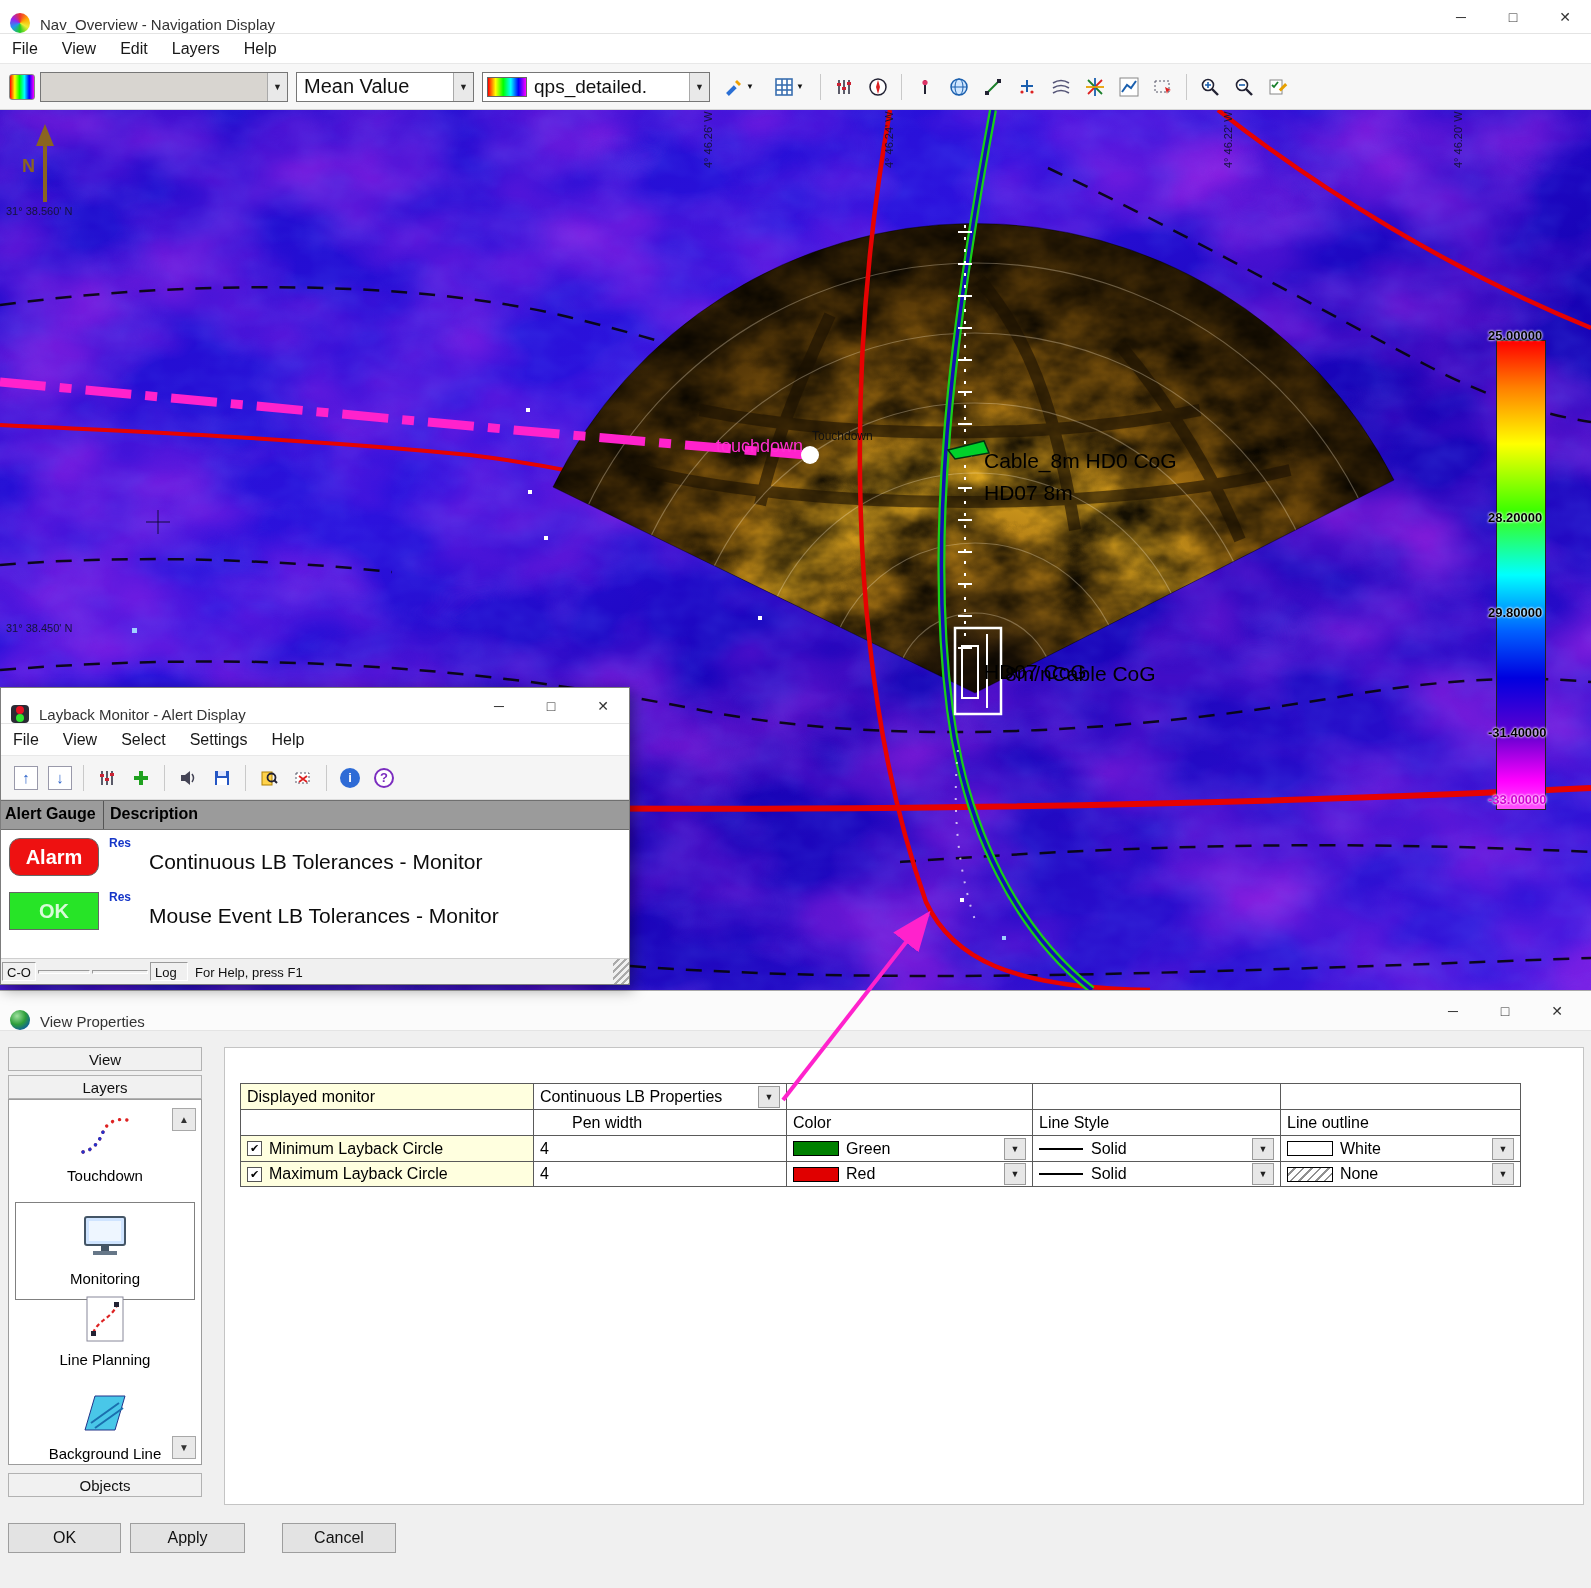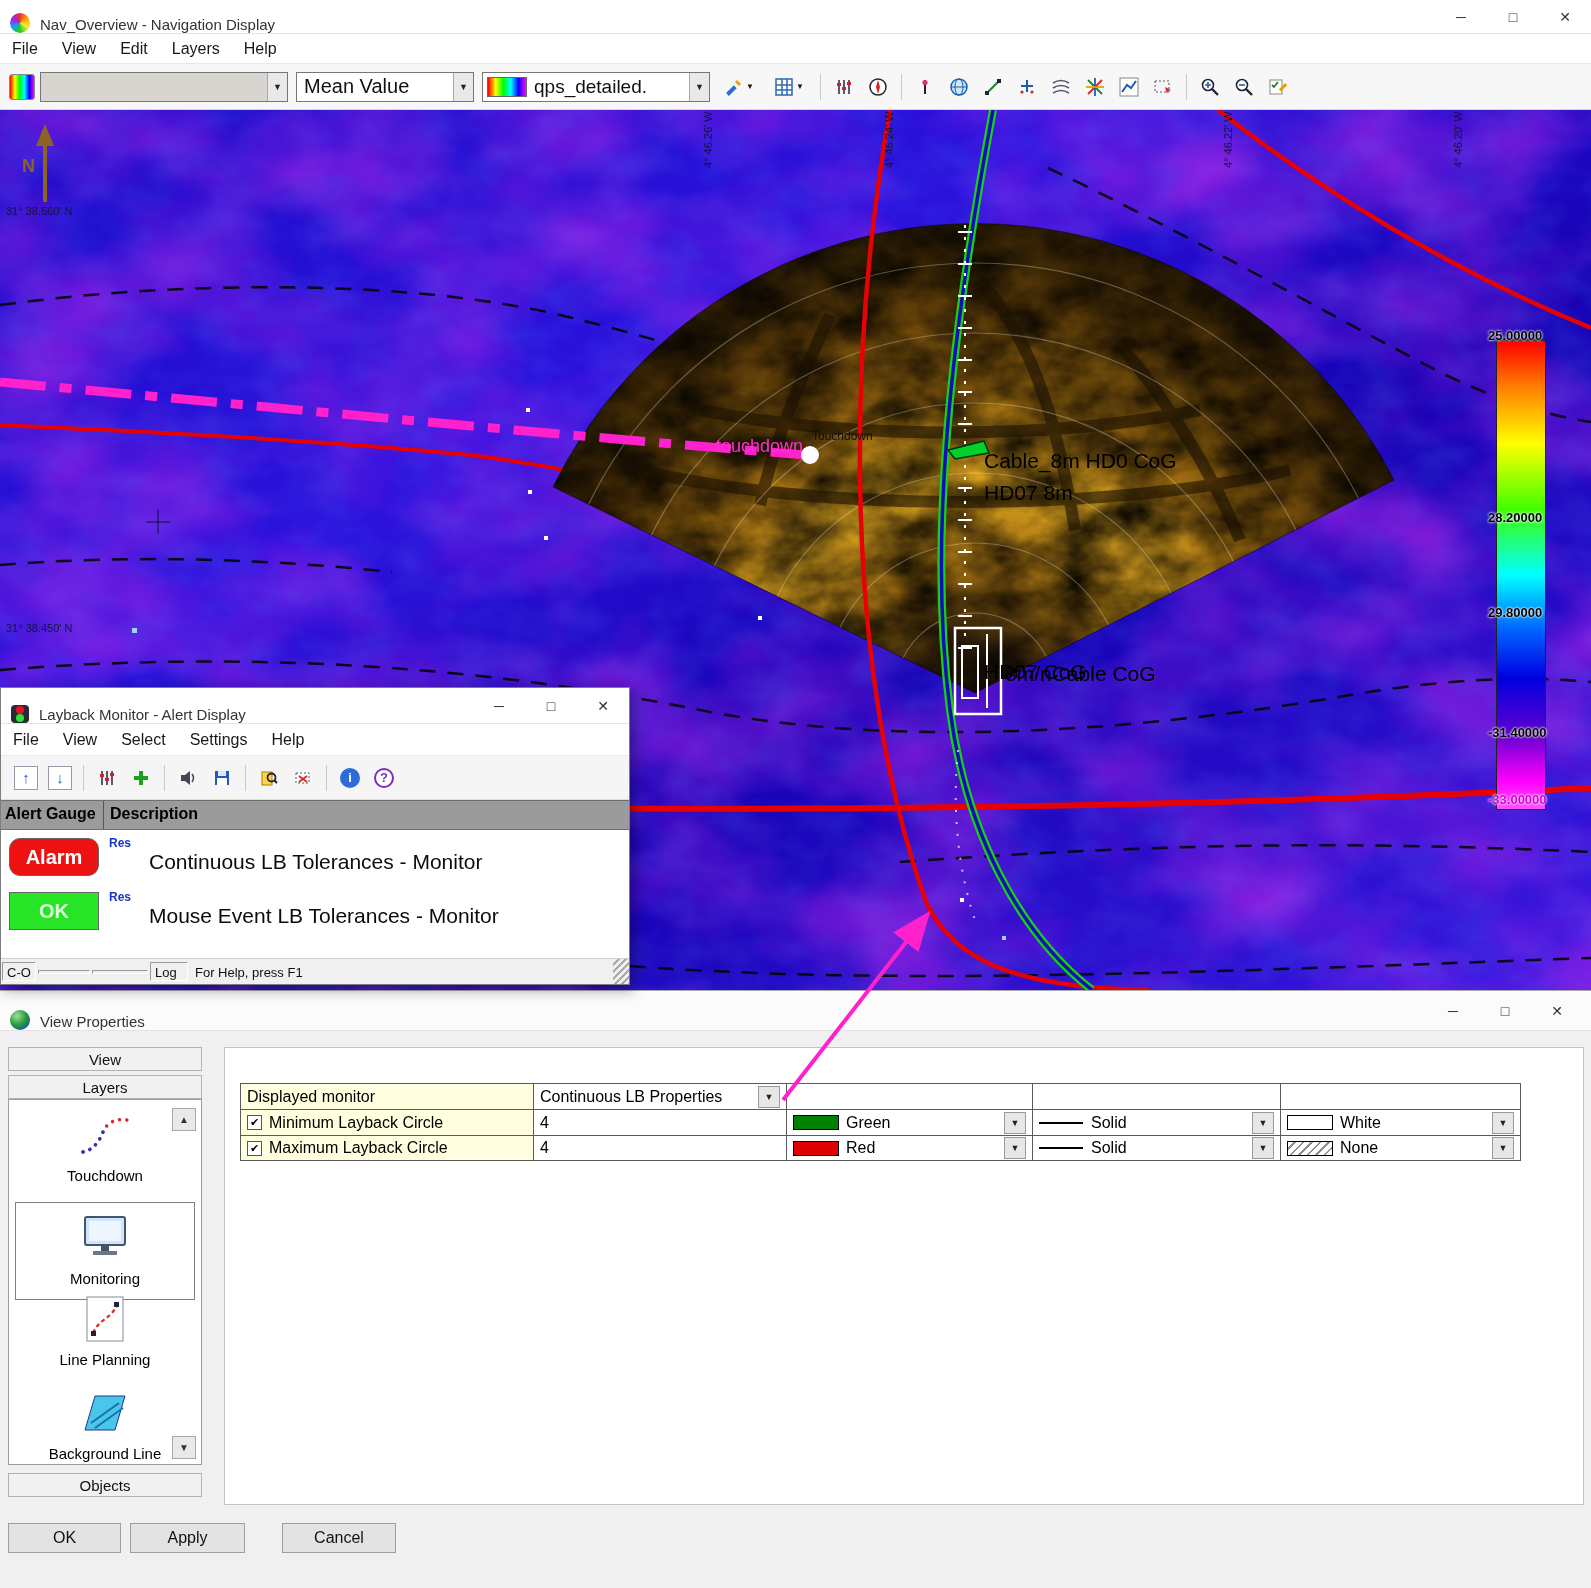--- a/index.html
+++ b/index.html
@@ -542,20 +542,27 @@
       <div class="c1 yellow">Displayed monitor</div>
       <div class="c2">
         <span>Continuous LB Properties</span>
         <span class="ddbtn">▼</span>
       </div>
       <div class="c3"></div>
         <div class="c4"></div>
         <div class="c5"></div>
     </div>
     <div class="vrow">
+      <div class="c1"></div>
+      <div class="c2" style="padding-left:38px">Pen width</div>
+      <div class="c3">Color</div>
+      <div class="c4">Line Style</div>
+      <div class="c5">Line outline</div>
+    </div>
+    <div class="vrow">
       <div class="c1 yellow">
         <span class="cb">✔</span>
         <span>Minimum Layback Circle</span>
       </div>
       <div class="c2">
           <span>4</span>
         </div>
       <div class="c3">
         <span class="swatch" style="background: rgb(0, 128, 0);"></span>
         <span>Green</span>

